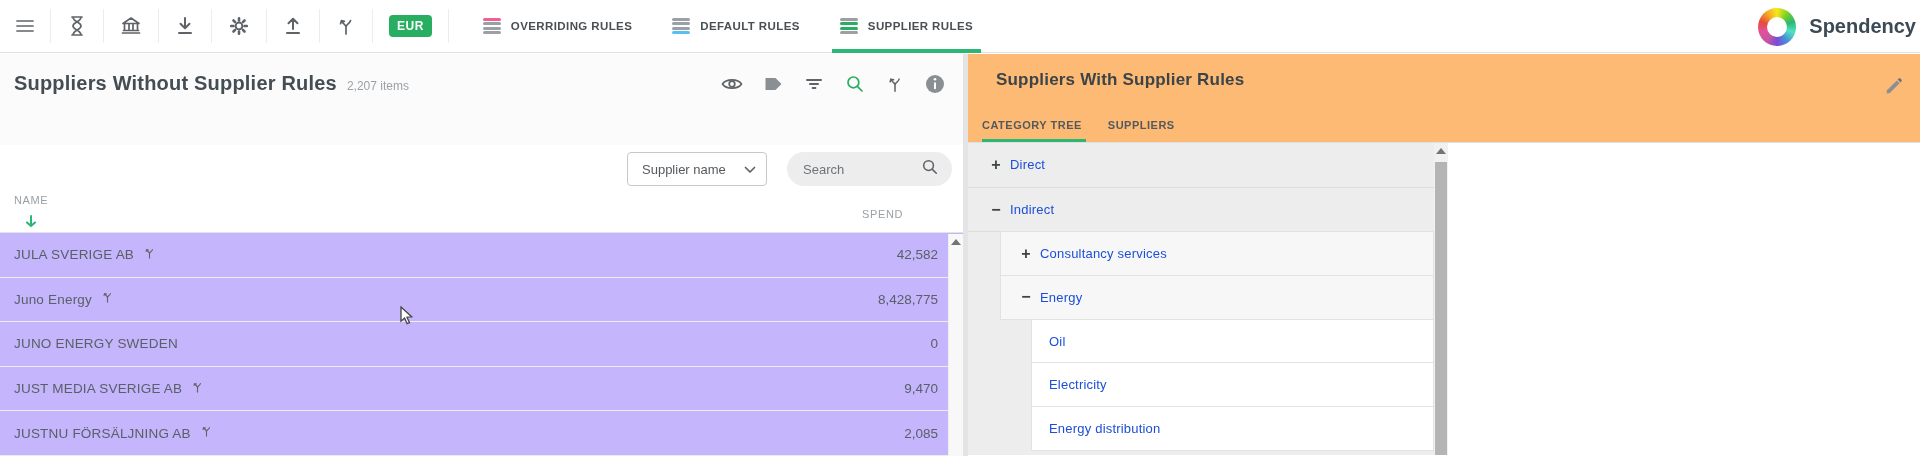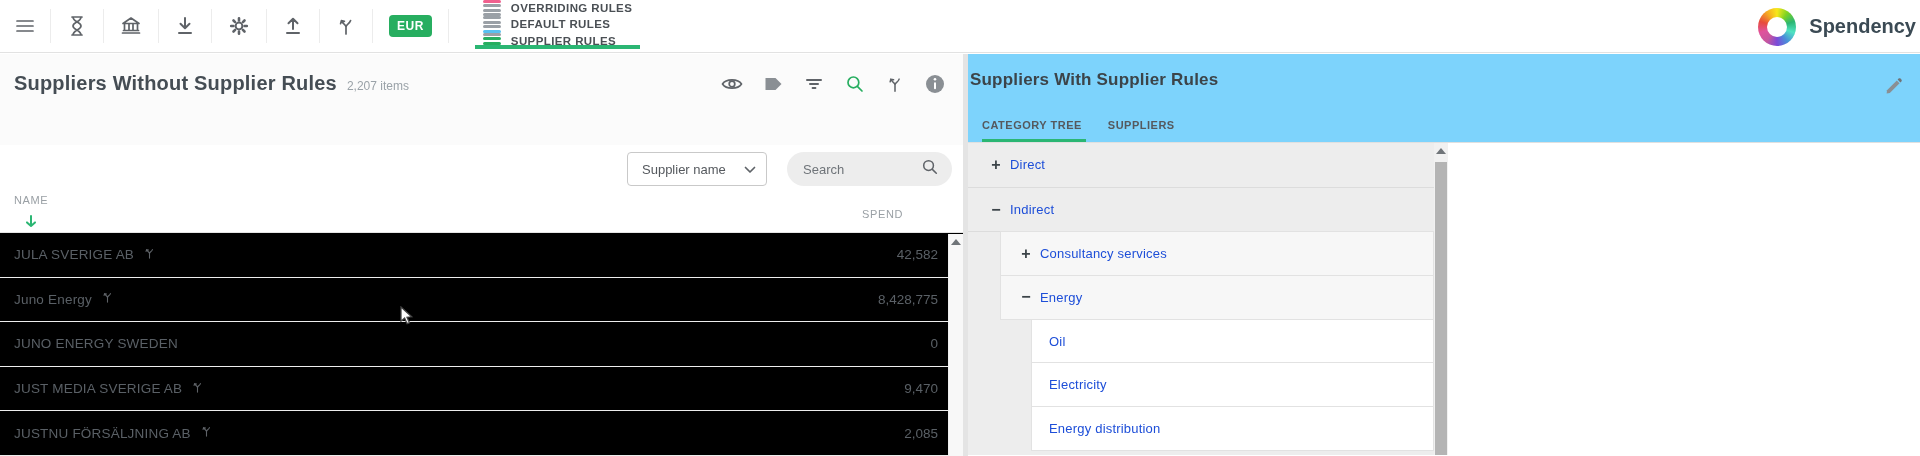--- a/index.html
+++ b/index.html
@@ -19,21 +19,21 @@
   .tool-cell {
     height:34px; display:flex; align-items:center; justify-content:center;
     padding:0 16px; border-right:1px solid #ececec; cursor:pointer;
   }
   .tool-cell:first-child { padding:0 14px; }
   .tool-cell svg { display:block; }
   .badge-eur {
     background:#27ae60; color:#fff; font-size:12px; font-weight:700;
     letter-spacing:.5px; padding:4px 8px; border-radius:4px;
   }
-  .rules-tabs { display:flex; align-items:stretch; height:53px; margin-left:14px;flex-direction:column; }
+  .rules-tabs { display:flex; align-items:stretch; height:53px; margin-left:14px; }
   .rules-tab {
     position:relative; display:flex; align-items:center; gap:10px;
     padding:0 20px; cursor:pointer;
   }
   .rules-tab .tab-label {
     font-size:11.5px; font-weight:600; letter-spacing:.4px; color:#4a4f54;
   }
   .rules-tab.active::after {
     content:""; position:absolute; left:12px; right:12px; bottom:0;
     height:4px; background:#2bb673;
@@ -93,43 +93,43 @@
   .tbl-header {
     margin-top:9px; height:38px; border-bottom:1px solid #e4e4e4;
     display:flex; align-items:center; justify-content:space-between;
     padding:0 60px 0 14px;
   }
   .col-label { font-size:11px; color:#9aa0a5; letter-spacing:.6px; }
   .name-col { display:flex; align-items:center; gap:8px; cursor:pointer;flex-direction:column; }
 
   .tbl-row {
     height:44.6px; display:flex; align-items:center; justify-content:space-between;
-    padding:0 25px 0 14px; border-bottom:1px solid #ededed; background:#000000; cursor:pointer;
+    padding:0 25px 0 14px; border-bottom:1px solid #ededed; background:#c4b5fd; cursor:pointer;
   }
   .row-name { display:flex; align-items:center; gap:9px; }
   .row-name .nm { font-size:13.5px; color:#5a6066; letter-spacing:.2px; }
   .row-spend { font-size:13.5px; color:#5a6066; }
 
   .lp-scrollbar {
     position:absolute; left:948px; top:180px; width:15px; bottom:0;
     background:#f8f8f8; border-left:1px solid #efefef;
   }
   .tri-up {
     width:0; height:0; border-left:5px solid transparent; border-right:5px solid transparent;
     border-bottom:6px solid #707579; margin:5px auto 0 auto; cursor:pointer;
   }
 
   
   .panel-divider { position:absolute; left:963px; top:54px; width:5px; bottom:0; background:#e4e4e4; }
 
   
   .right-panel { position:absolute; left:968px; top:54px; width:952px; height:402px; background:#fff; }
   .rp-header {
-    position:relative; height:89px; background:#7dd3fc; border-bottom:1px solid #e0e0e0;
-    padding:16px 0 0 2px;
+    position:relative; height:89px; background:#fdba74; border-bottom:1px solid #e0e0e0;
+    padding:16px 0 0 28px;
   }
   .rp-title { font-size:17px; font-weight:700; color:#3c4449; letter-spacing:.2px; }
   .rp-tabs { position:absolute; left:14px; bottom:0; display:flex; gap:26px; }
   .rp-tab { position:relative; padding-bottom:9px; cursor:pointer; }
   .rp-tab .rp-tab-label { font-size:11px; font-weight:600; letter-spacing:.5px; color:#55595e; }
   .rp-tab.active::after {
     content:""; position:absolute; left:0; right:-4px; bottom:0; height:3px; background:#2bb673;
   }
   .rp-edit { position:absolute; right:16px; top:22px; cursor:pointer; }
 

